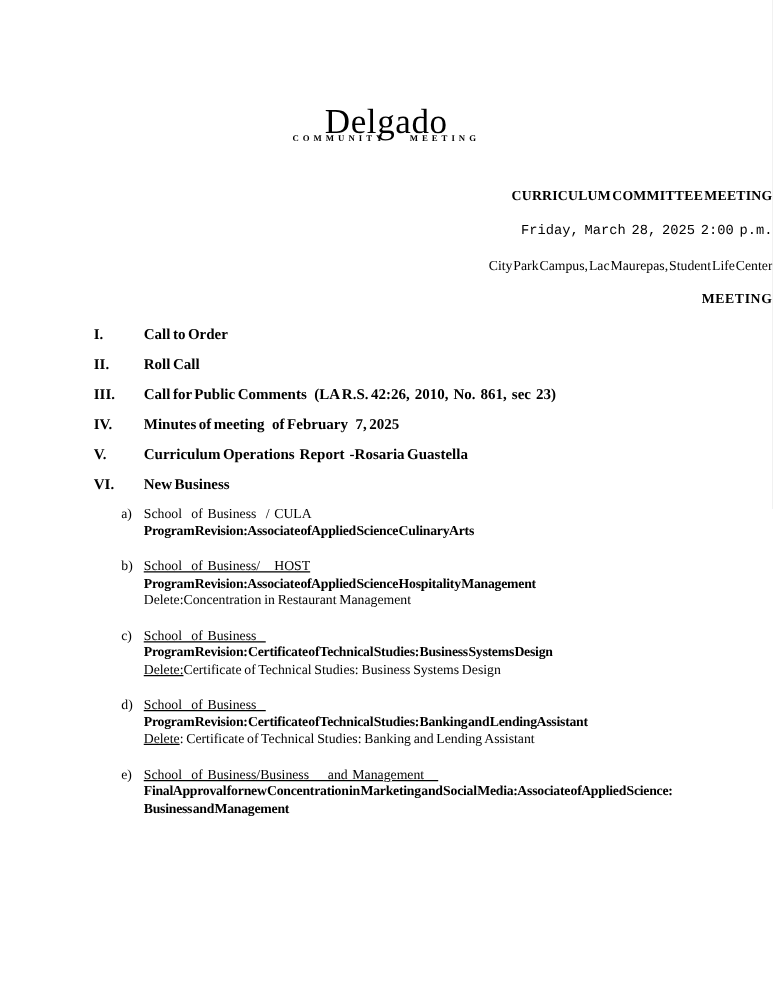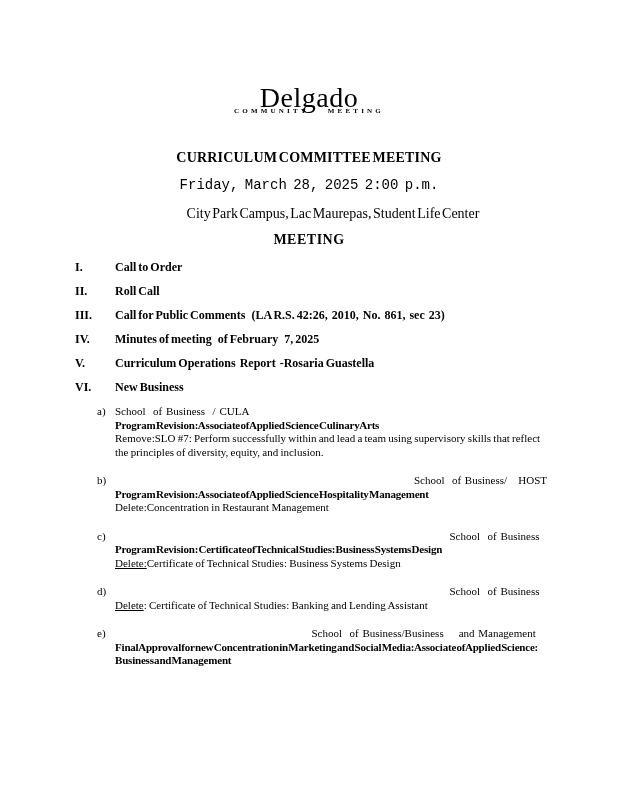--- a/index.html
+++ b/index.html
@@ -20,39 +20,39 @@
     font-weight:400;
   }
   .logo-tagline{
     font-size:7px;line-height:7px;
     letter-spacing:3.2px;
     word-spacing:14px;
     font-weight:700;
     margin-top:-5px;
   }
   
-  .hline{text-align:center;font-size:14px;line-height:13px;word-spacing:-2px;}
+  .hline{text-align:right;font-size:11px;line-height:13px;word-spacing:-2px;}
   .title{margin-top:36px;font-weight:700;letter-spacing:0.2px;}
   .dateline{margin-top:15px;font-family:Liberation Mono, monospace;}
   .location{margin-top:15px;padding-left:48px;}
   .building{margin-top:15px;}
   .agenda-label{margin-top:13px;font-weight:700;letter-spacing:0.5px;}
   
   .content{padding-left:75px;padding-right:60px;}
   .roman-list{margin-top:15px;}
   .roman-row{display:flex;line-height:13px;margin-bottom:11px;font-size:12px;font-weight:700;word-spacing:-1px;}
   .numeral{flex:none;width:40px;}
   .roman-text{flex:1;}
   
   .sub-list{margin-left:22px;margin-top:0;}
   .sub-item{display:flex;font-size:11px;line-height:13.5px;margin-bottom:15px;word-spacing:-1px;}
   .sub-letter{flex:none;width:18px;}
   .sub-body{width:432px;}
   .sub-heading{word-spacing:1px;}
-  .underlined{text-align:right;}
+  .underlined{text-decoration:underline;}
   .program-line{font-weight:700;letter-spacing:-0.2px;word-spacing:-2.2px;}
   .detail-line{word-spacing:-0.5px;}
   .u{text-decoration:underline;}
 </style>
 </head>
 <body>
 
 <div class="page">
 
   <div class="logo-block">
@@ -94,21 +94,20 @@
       </div>
     </div>
 
     <div class="sub-list">
 
       <div class="sub-item">
         <span class="sub-letter">a)</span>
         <div class="sub-body">
           <div class="sub-heading">School&nbsp; of Business&nbsp; / CULA</div>
           <div class="program-line">Program Revision: Associate of Applied Science Culinary Arts</div>
-          <div class="detail-line"><span>Remove:</span><span>SLO #7: Perform successfully within and lead a team using supervisory skills that reflect the principles of diversity, equity, and inclusion.</span></div>
         </div>
       </div>
 
       <div class="sub-item">
         <span class="sub-letter">b)</span>
         <div class="sub-body">
           <div class="sub-heading underlined">School&nbsp; of Business/&nbsp;&nbsp; HOST</div>
           <div class="program-line">Program Revision: Associate of Applied Science Hospitality Management</div>
           <div class="detail-line"><span>Delete:</span><span>Concentration in Restaurant Management</span></div>
         </div>
@@ -120,20 +119,21 @@
           <div class="sub-heading underlined">School&nbsp; of Business&nbsp;&nbsp;</div>
           <div class="program-line">Program Revision: Certificate of Technical Studies: Business Systems Design</div>
           <div class="detail-line"><span class="u">Delete:</span><span>Certificate of Technical Studies: Business Systems Design</span></div>
         </div>
       </div>
 
       <div class="sub-item">
         <span class="sub-letter">d)</span>
         <div class="sub-body">
           <div class="sub-heading underlined">School&nbsp; of Business&nbsp;&nbsp;</div>
+          <div class="program-line">Program Revision: Certificate of Technical Studies: Banking and Lending Assistant</div>
           <div class="detail-line"><span class="u">Delete</span><span>: Certificate of Technical Studies: Banking and Lending Assistant</span></div>
         </div>
       </div>
 
       <div class="sub-item">
         <span class="sub-letter">e)</span>
         <div class="sub-body">
           <div class="sub-heading underlined">School&nbsp; of Business/Business&nbsp;&nbsp;&nbsp; and Management&nbsp;&nbsp;&nbsp;</div>
           <div class="program-line">Final Approval for new Concentration in Marketing and Social Media: Associate of Applied Science: Business and Management</div>
         </div>

